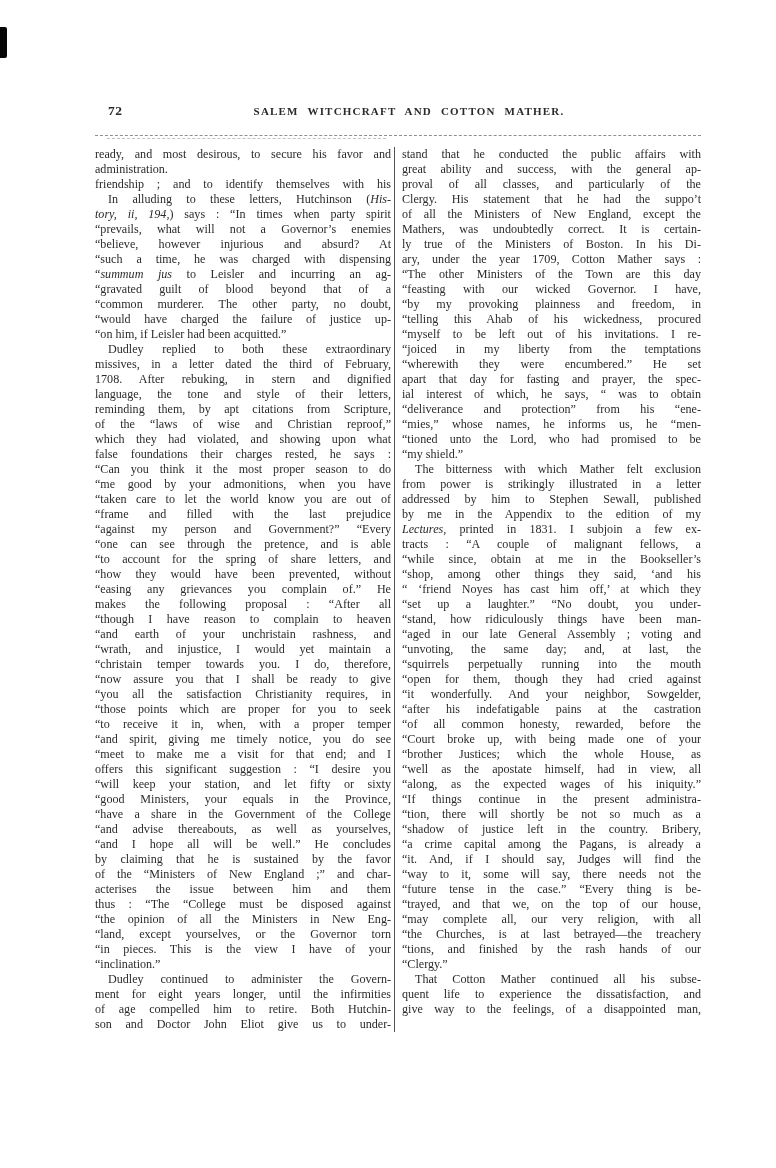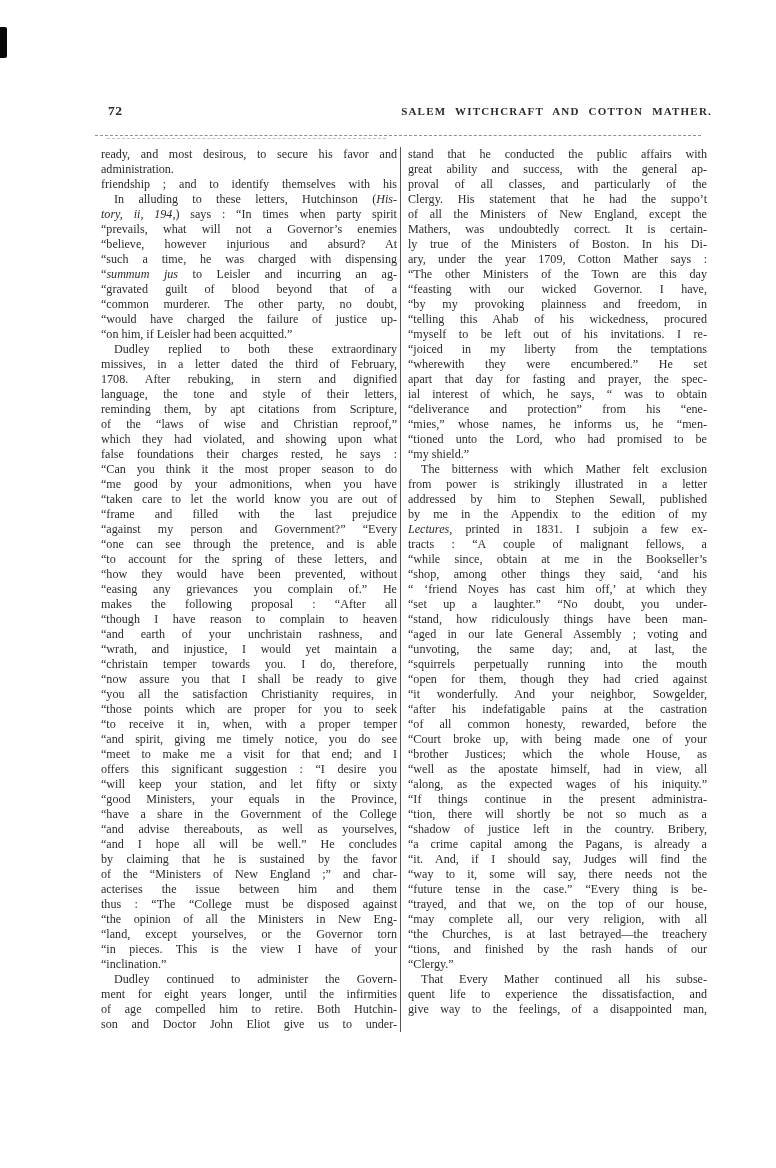--- a/index.html
+++ b/index.html
@@ -4,24 +4,24 @@
 <style>
   html,body { margin:0; padding:0; background:#ffffff; }
   .page {
     position:relative; width:776px; height:1168px; background:var(--paper,#ffffff);
     font-family:"Liberation Serif","DejaVu Serif",serif; color:var(--ink,#2b2b2b);
     overflow:hidden;
   }
   .artifact { position:absolute; left:0; top:27px; width:7px; height:31px; background:#070707; border-radius:0 2px 2px 0; }
   .header-row { position:absolute; top:102px; left:95px; width:606px; height:20px;margin-left:11px; }
   .pagenum { position:absolute; left:2px; top:1px; font-weight:bold; font-size:13.5px; letter-spacing:0.5px; }
-  .title { text-align:right; font-size:11px; font-weight:bold; letter-spacing:1.2px; word-spacing:5px; padding-top:3px; }
+  .title { text-align:center; font-size:11px; font-weight:bold; letter-spacing:1.2px; word-spacing:5px; padding-top:3px; }
   .rule { position:absolute; top:135px; left:95px; width:606px; height:4px; border-top:1px dashed #8f8f8f; }
   .rule::after { content:""; position:absolute; left:2%; top:2px; width:46%; border-top:1px dashed #c2c2c2; }
-  .columns { position:absolute; top:147px; left:95px; width:606px; display:flex; align-items:stretch;margin-left:6px; }
+  .columns { position:absolute; top:147px; left:95px; width:606px; display:flex; align-items:stretch; }
   .col { font-size:12.1px; line-height:15px; }
   .col-left { width:296px; }
   .divider { width:1px; background:#565656; margin-left:3px; margin-right:7px; }
   .col-right { flex:1; }
   .line { height:15px; overflow:hidden; text-align:justify; text-align-last:justify; }
   .line.ragged { text-align-last:left; }
   .line.indent { text-indent:13px; }
   .line i { font-style:italic; }
 </style>
 </head>
@@ -59,21 +59,21 @@
         <div class="line">reminding them, by apt citations from Scripture,</div>
         <div class="line">of the “laws of wise and Christian reproof,”</div>
         <div class="line">which they had violated, and showing upon what</div>
         <div class="line">false foundations their charges rested, he says :</div>
         <div class="line">“Can you think it the most proper season to do</div>
         <div class="line">“me good by your admonitions, when you have</div>
         <div class="line">“taken care to let the world know you are out of</div>
         <div class="line">“frame and filled with the last prejudice</div>
         <div class="line">“against my person and Government?” “Every</div>
         <div class="line">“one can see through the pretence, and is able</div>
-        <div class="line">“to account for the spring of these letters, and</div>
+        <div class="line">“to account for the spring of share letters, and</div>
         <div class="line">“how they would have been prevented, without</div>
         <div class="line">“easing any grievances you complain of.” He</div>
         <div class="line">makes the following proposal : “After all</div>
         <div class="line">“though I have reason to complain to heaven</div>
         <div class="line">“and earth of your unchristain rashness, and</div>
         <div class="line">“wrath, and injustice, I would yet maintain a</div>
         <div class="line">“christain temper towards you. I do, therefore,</div>
         <div class="line">“now assure you that I shall be ready to give</div>
         <div class="line">“you all the satisfaction Christianity requires, in</div>
         <div class="line">“those points which are proper for you to seek</div>
@@ -149,18 +149,18 @@
         <div class="line">“shadow of justice left in the country. Bribery,</div>
         <div class="line">“a crime capital among the Pagans, is already a</div>
         <div class="line">“it. And, if I should say, Judges will find the</div>
         <div class="line">“way to it, some will say, there needs not the</div>
         <div class="line">“future tense in the case.” “Every thing is be-</div>
         <div class="line">“trayed, and that we, on the top of our house,</div>
         <div class="line">“may complete all, our very religion, with all</div>
         <div class="line">“the Churches, is at last betrayed—the treachery</div>
         <div class="line">“tions, and finished by the rash hands of our</div>
         <div class="line ragged">“Clergy.”</div>
-        <div class="line indent">That Every Mather continued all his subse-</div>
+        <div class="line indent">That Cotton Mather continued all his subse-</div>
         <div class="line">quent life to experience the dissatisfaction, and</div>
         <div class="line">give way to the feelings, of a disappointed man,</div>
       </div>
   </div>
 </div>
 
 </body></html>

